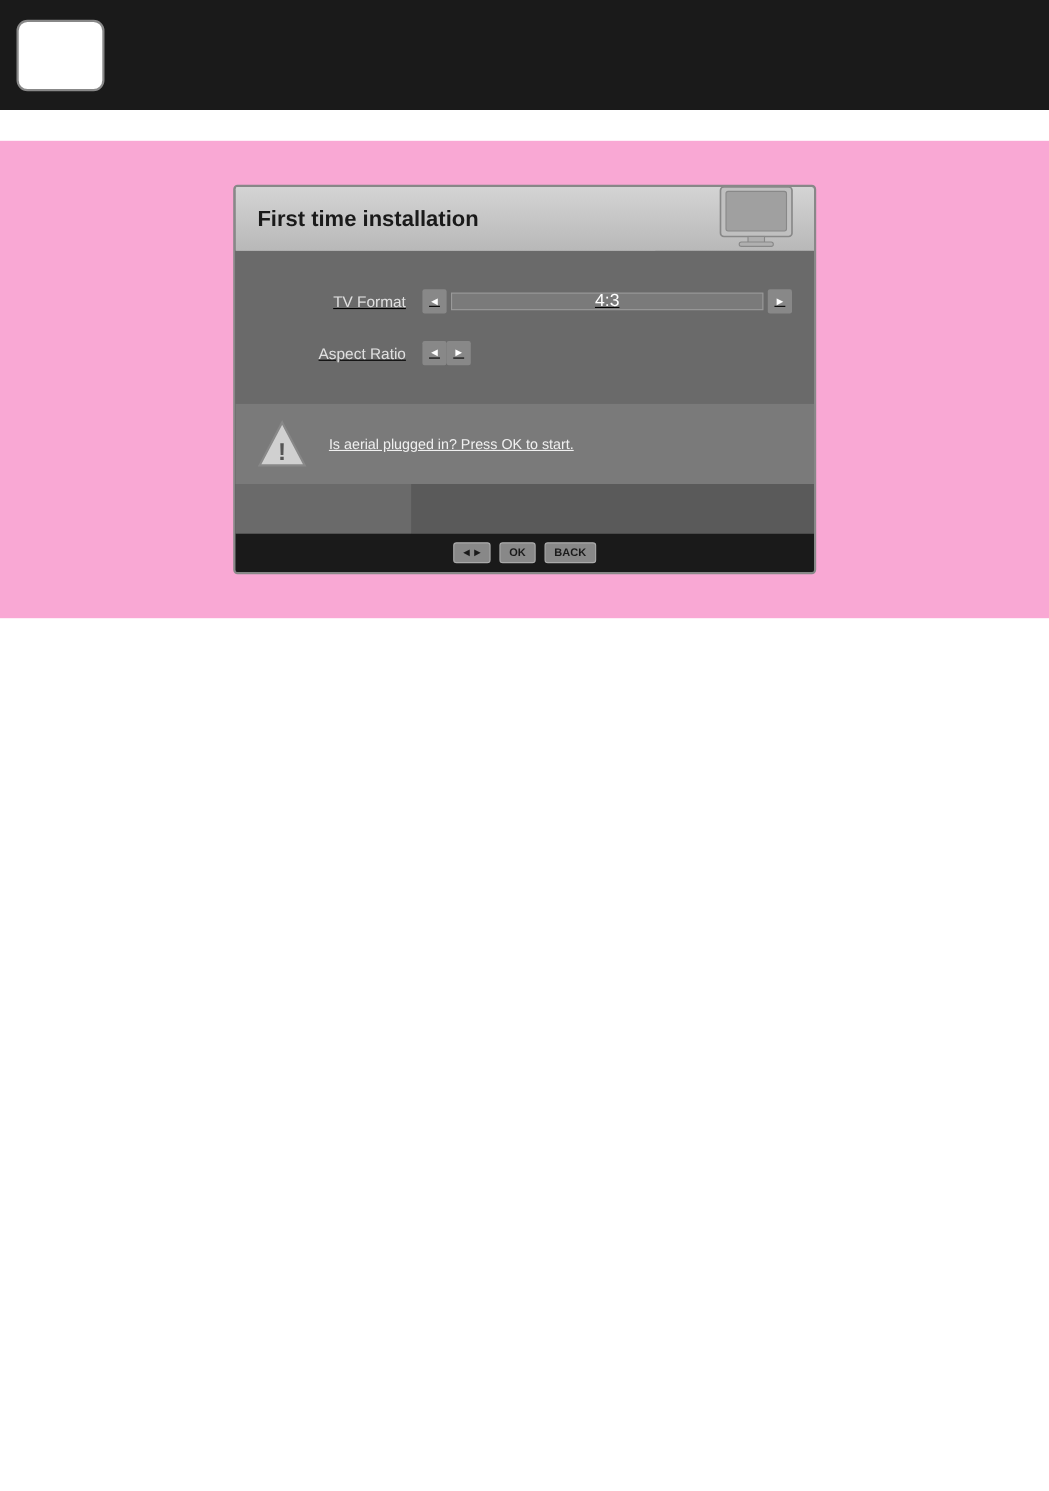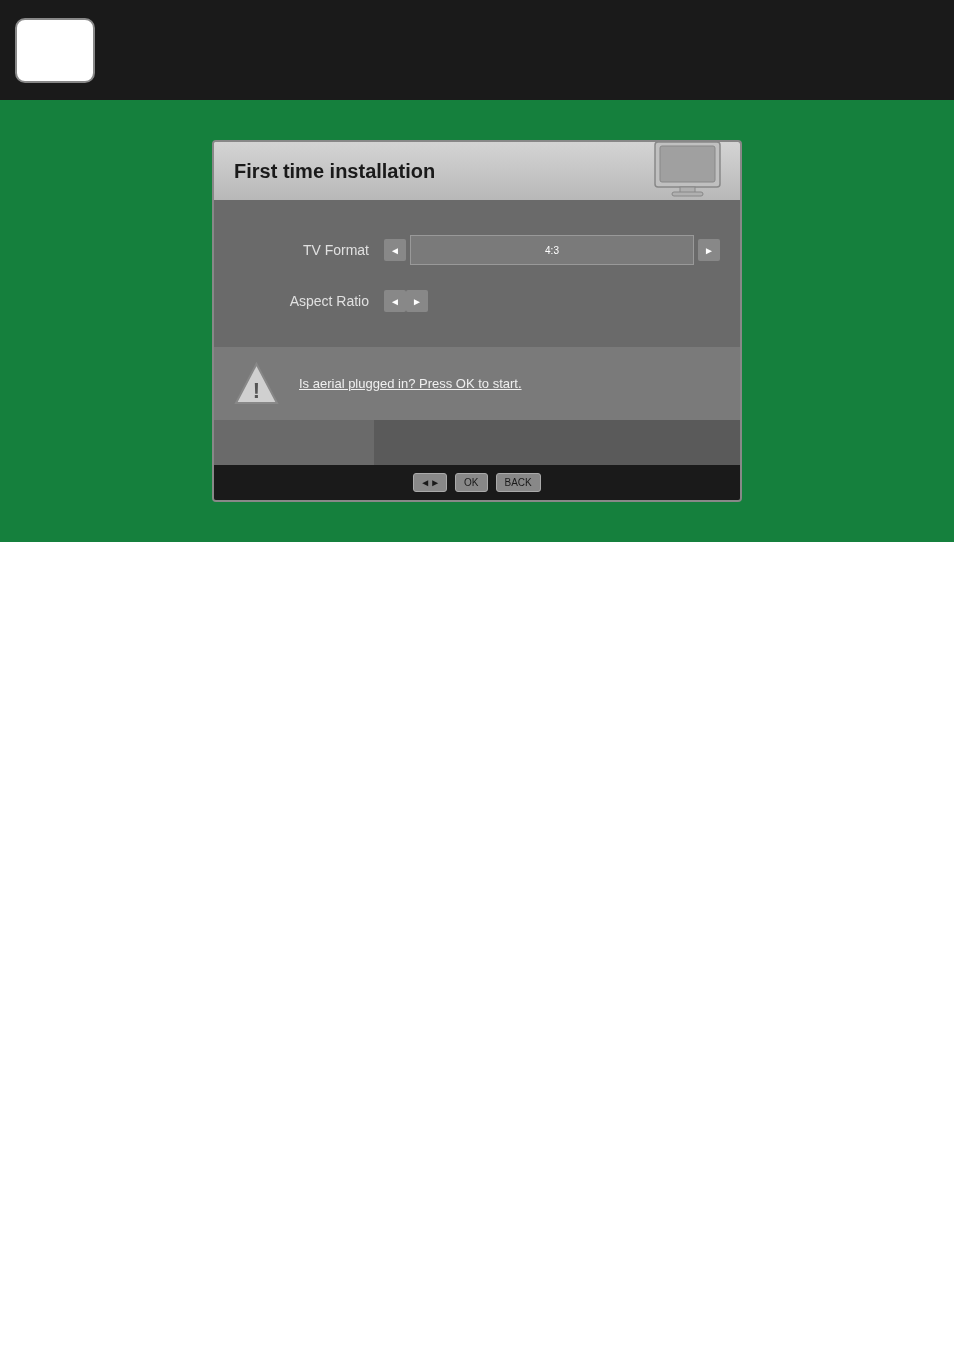--- a/index.html
+++ b/index.html
@@ -25,24 +25,25 @@
     .top-bar-logo {
       width: 80px;
       height: 65px;
       background: #ffffff;
       border-radius: 10px;
       border: 2px solid #888;
     }
 
     
     .main-content {
-      background: #15803d;
+      background: #f9a8d4;
       display: flex;
       justify-content: center;
       padding: 40px 0;
+      margin-top: 28px;
     }
 
     
     .dialog {
       width: 530px;
       background: #5a5a5a;
       border: 2px solid #888;
       border-radius: 4px;
       overflow: hidden;
     }
@@ -81,20 +82,21 @@
       align-items: center;
       width: 78%;
       height: 100%;
       clip-path: polygon(0 0, 100% 0, 93% 100%, 0 100%);
     }
 
     
     .settings-area {
       background: #6a6a6a;
       padding: 20px 0;
+      text-decoration: underline;
     }
 
     .setting-row {
       display: flex;
       align-items: center;
       padding: 10px 20px;
       margin: 5px 0;
     }
 
     .setting-label {
@@ -122,26 +124,26 @@
       justify-content: center;
       cursor: pointer;
       font-size: 10px;
       border-radius: 2px;
     }
 
     .setting-value-box {
       flex: 1;
       background: #7a7a7a;
       border: 1px solid #999;
-      height: 30px;
+      height: 16px;
       display: flex;
       align-items: center;
       justify-content: center;
       color: #ffffff;
-      font-size: 10px;
+      font-size: 16px;
       margin: 0 4px;
     }
 
     .setting-value-box.highlight {
       background: #4a4a6a;
       border: 1px solid #aaa;
     }
 
     
     .warning-area {
@@ -192,21 +194,21 @@
     }
 
     .btn-small {
       background: #888;
       border: 1px solid #aaa;
       border-radius: 3px;
       color: #1a1a1a;
       font-size: 10px;
       padding: 3px 8px;
       cursor: pointer;
-      font-weight: normal;
+      font-weight: bold;
     }
 
     .btn-nav {
       background: #888;
       border: 1px solid #aaa;
       border-radius: 3px;
       color: #1a1a1a;
       font-size: 10px;
       padding: 3px 6px;
       cursor: pointer;

